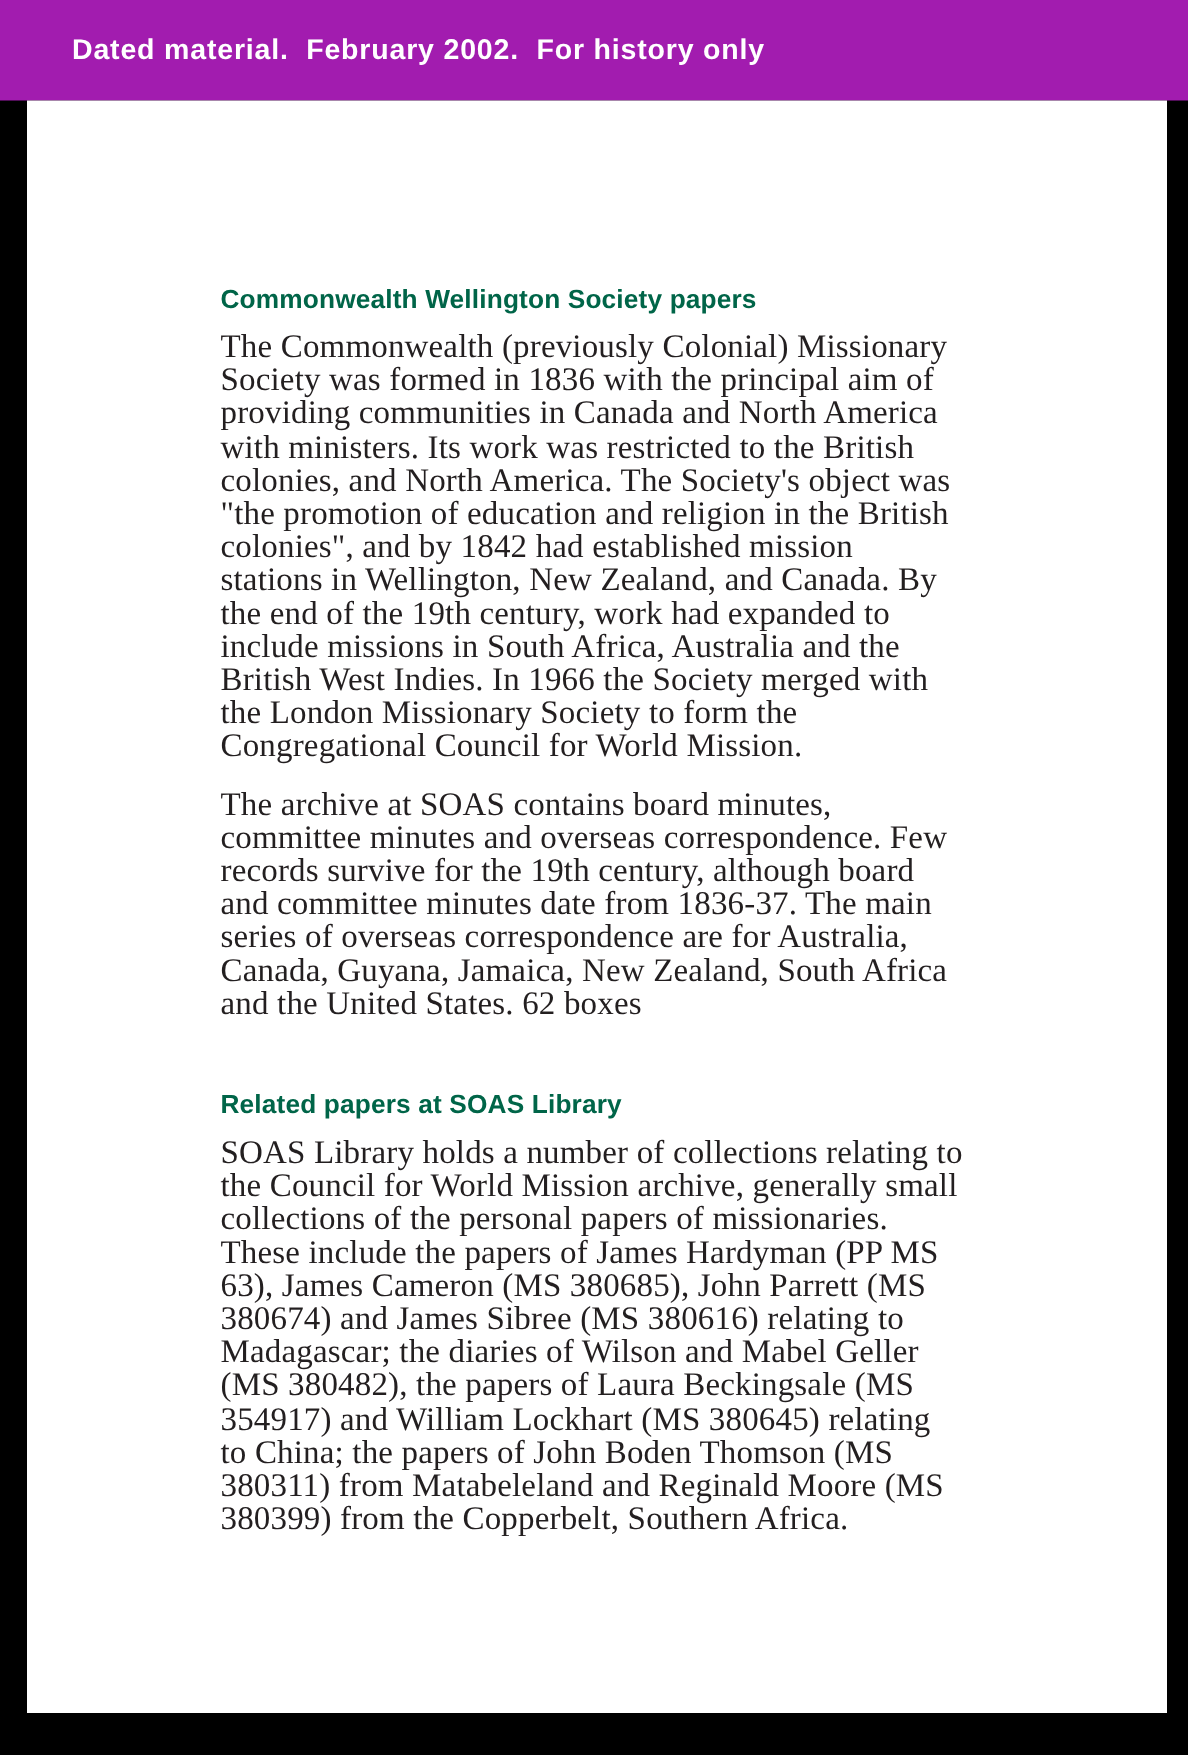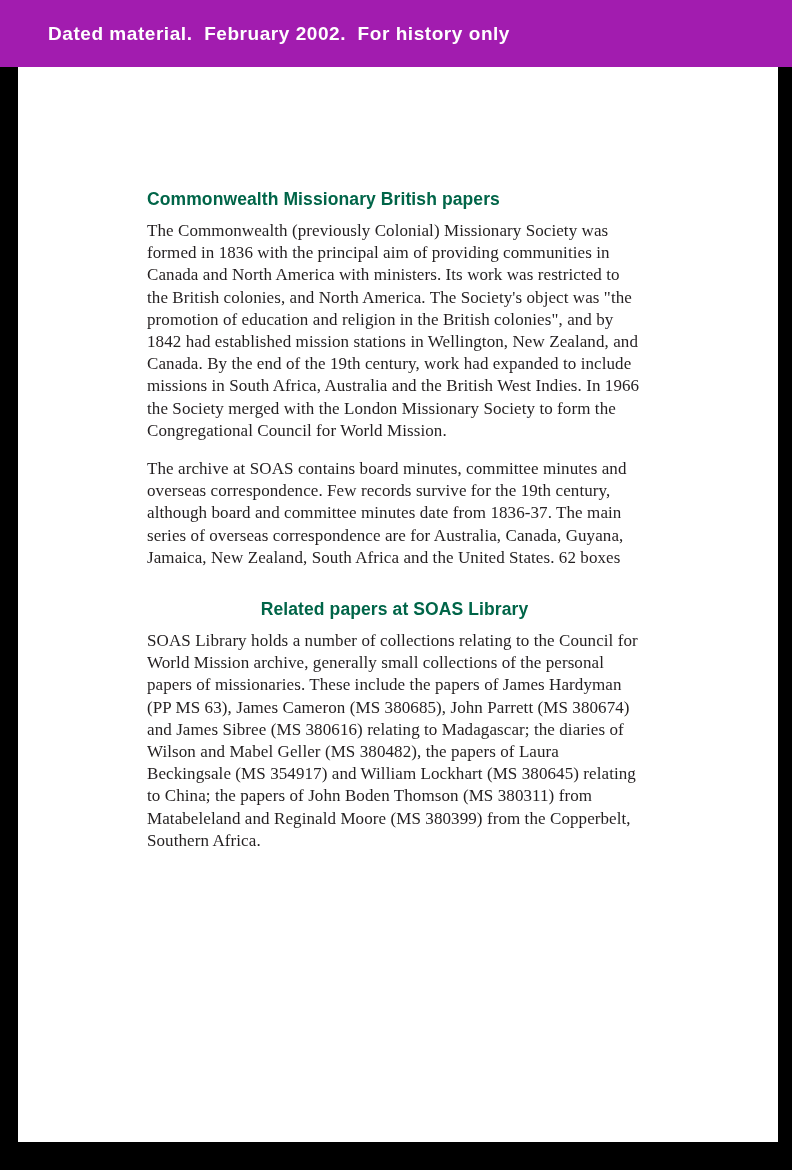--- a/index.html
+++ b/index.html
@@ -64,28 +64,27 @@
     color: #006548;
     font-family: "Liberation Sans", sans-serif;
     font-size: 17.5px;
     font-weight: bold;
     letter-spacing: 0.1px;
     margin: 0 0 10px 0;
     line-height: 21px;
   }
 
   .section-heading.second {
-    margin-top: 30px;
-    text-align: center;
+    margin-top: 46px;
   }
 
   .body-text {
     color: #231f20;
     font-family: "Liberation Serif", serif;
-    font-size: 17px;
+    font-size: 22px;
     line-height: 22.2px;
     margin: 0 0 16px 0;
     text-align: left;
     letter-spacing: 0.005em;
   }
 
   .body-text:last-child {
     margin-bottom: 4px;
   }
 </style>
@@ -95,21 +94,21 @@
 <div class="page-frame">
 
   <div class="banner">
     <div class="banner-text">Dated material.  February 2002.  For history only</div>
   </div>
 
   <div class="sheet">
 
     <div class="content">
 
-      <h2 class="section-heading">Commonwealth Missionary British papers</h2>
+      <h2 class="section-heading">Commonwealth Wellington Society papers</h2>
 
       <p class="body-text">The Commonwealth (previously Colonial) Missionary Society was formed in 1836 with the principal aim of providing communities in Canada and North America with ministers. Its work was restricted to the British colonies, and North America. The Society's object was "the promotion of education and religion in the British colonies", and by 1842 had established mission stations in Wellington, New Zealand, and Canada. By the end of the 19th century, work had expanded to include missions in South Africa, Australia and the British West Indies. In 1966 the Society merged with the London Missionary Society to form the Congregational Council for World Mission.</p>
 
       <p class="body-text">The archive at SOAS contains board minutes, committee minutes and overseas correspondence. Few records survive for the 19th century, although board and committee minutes date from 1836-37. The main series of overseas correspondence are for Australia, Canada, Guyana, Jamaica, New Zealand, South Africa and the United States. 62 boxes</p>
 
       <h2 class="section-heading second">Related papers at SOAS Library</h2>
 
       <p class="body-text">SOAS Library holds a number of collections relating to the Council for World Mission archive, generally small collections of the personal papers of missionaries. These include the papers of James Hardyman (PP MS 63), James Cameron (MS 380685), John Parrett (MS 380674) and James Sibree (MS 380616) relating to Madagascar; the diaries of Wilson and Mabel Geller (MS 380482), the papers of Laura Beckingsale (MS 354917) and William Lockhart (MS 380645) relating to China; the papers of John Boden Thomson (MS 380311) from Matabeleland and Reginald Moore (MS 380399) from the Copperbelt, Southern Africa.</p>
 
     </div>

